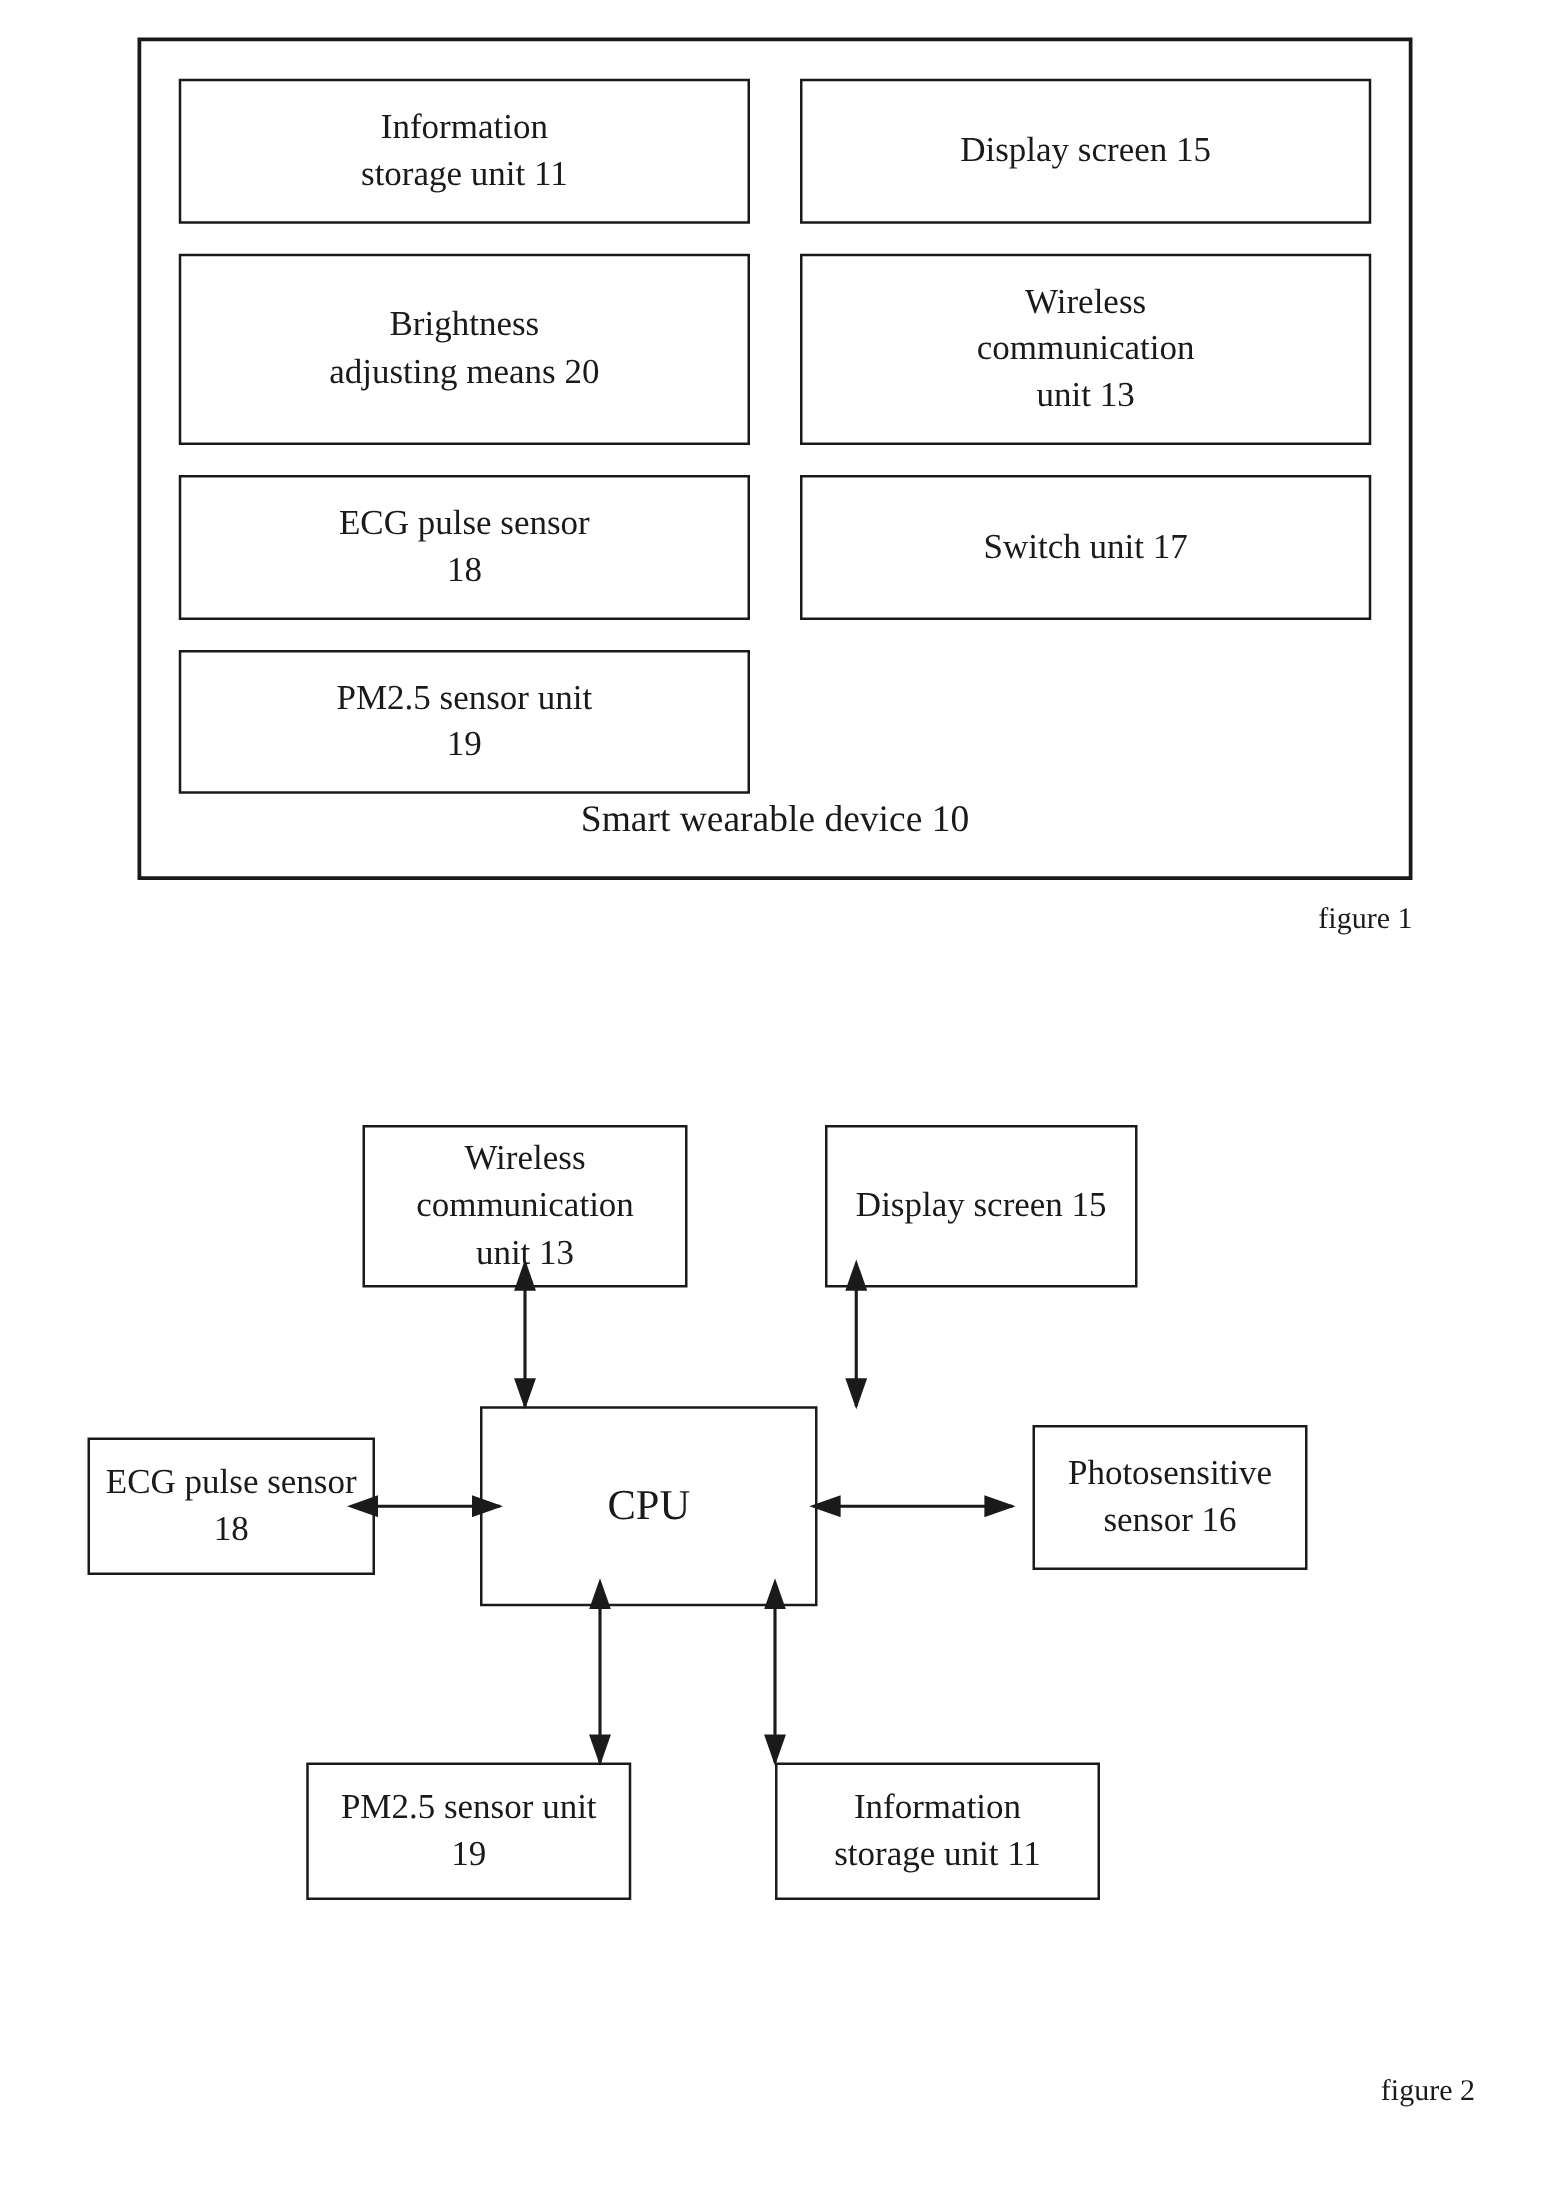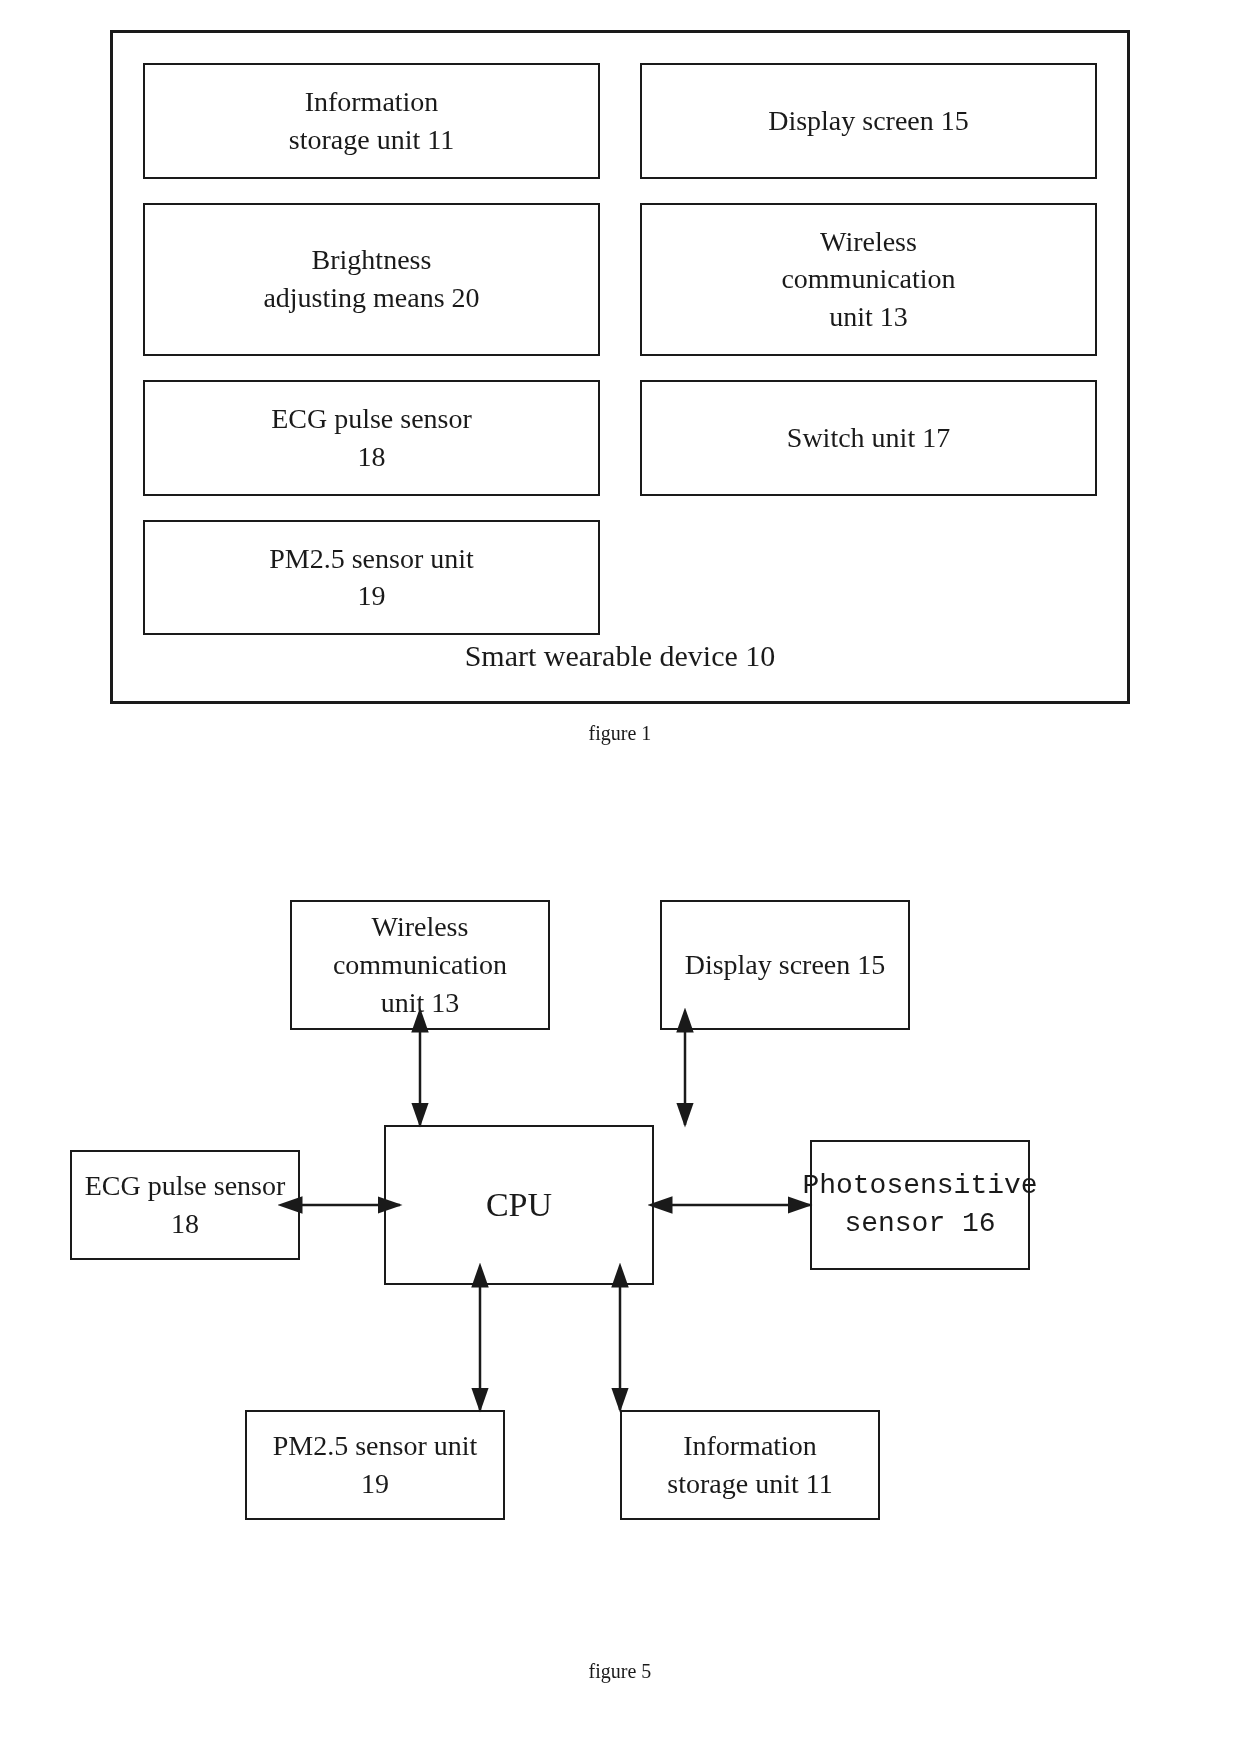--- a/index.html
+++ b/index.html
@@ -46,22 +46,22 @@
     }
 
     .device-label {
       text-align: center;
       margin-top: 4px;
       font-size: 30px;
       padding-bottom: 8px;
     }
 
     .figure-caption {
-      text-align: center;
-      font-size: 20px;
+      text-align: right;
+      font-size: 24px;
       margin-top: 18px;
     }
 
     
     .figure2-container {
       position: absolute;
       top: 870px;
       left: 60px;
       width: 1120px;
     }
@@ -150,21 +150,21 @@
     </div>
 
     <div class="f2-box" style="left:10px; top:280px; width:230px; height:110px;">
       <span>ECG pulse sensor<br>18</span>
     </div>
 
     <div class="f2-box" style="left:324px; top:255px; width:270px; height:160px; font-size:34px;">
       <span>CPU</span>
     </div>
 
-    <div class="f2-box" style="left:750px; top:270px; width:220px; height:130px;font-family:Liberation Mono, monospace;">
+    <div class="f2-box" style="left:766px; top:270px; width:220px; height:116px;">
       <span>Photosensitive<br>sensor 16</span>
     </div>
 
     <div class="f2-box" style="left:185px; top:540px; width:260px; height:110px;">
       <span>PM2.5 sensor unit<br>19</span>
     </div>
 
     <div class="f2-box" style="left:560px; top:540px; width:260px; height:110px;">
       <span>Information<br>storage unit 11</span>
     </div>
@@ -189,15 +189,15 @@
 
       <line x1="420" y1="415" x2="420" y2="540" stroke="#1a1a1a" stroke-width="2.5" marker-start="url(#arrowhead-start)" marker-end="url(#arrowhead-end)"></line>
 
       <line x1="560" y1="415" x2="560" y2="540" stroke="#1a1a1a" stroke-width="2.5" marker-start="url(#arrowhead-start)" marker-end="url(#arrowhead-end)"></line>
 
     </svg>
 
   </div>
 
   <div class="figure-caption" style="margin-top: 10px;">
-    <span>figure 5</span>
+    <span>figure 2</span>
   </div>
 </div>
 
 </body></html>

